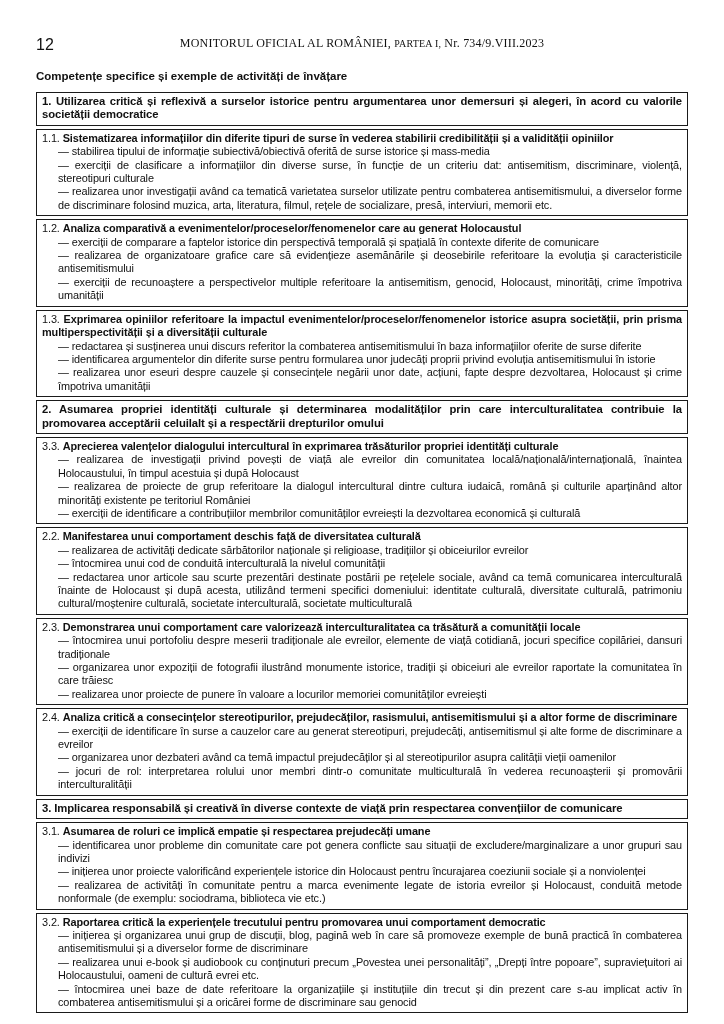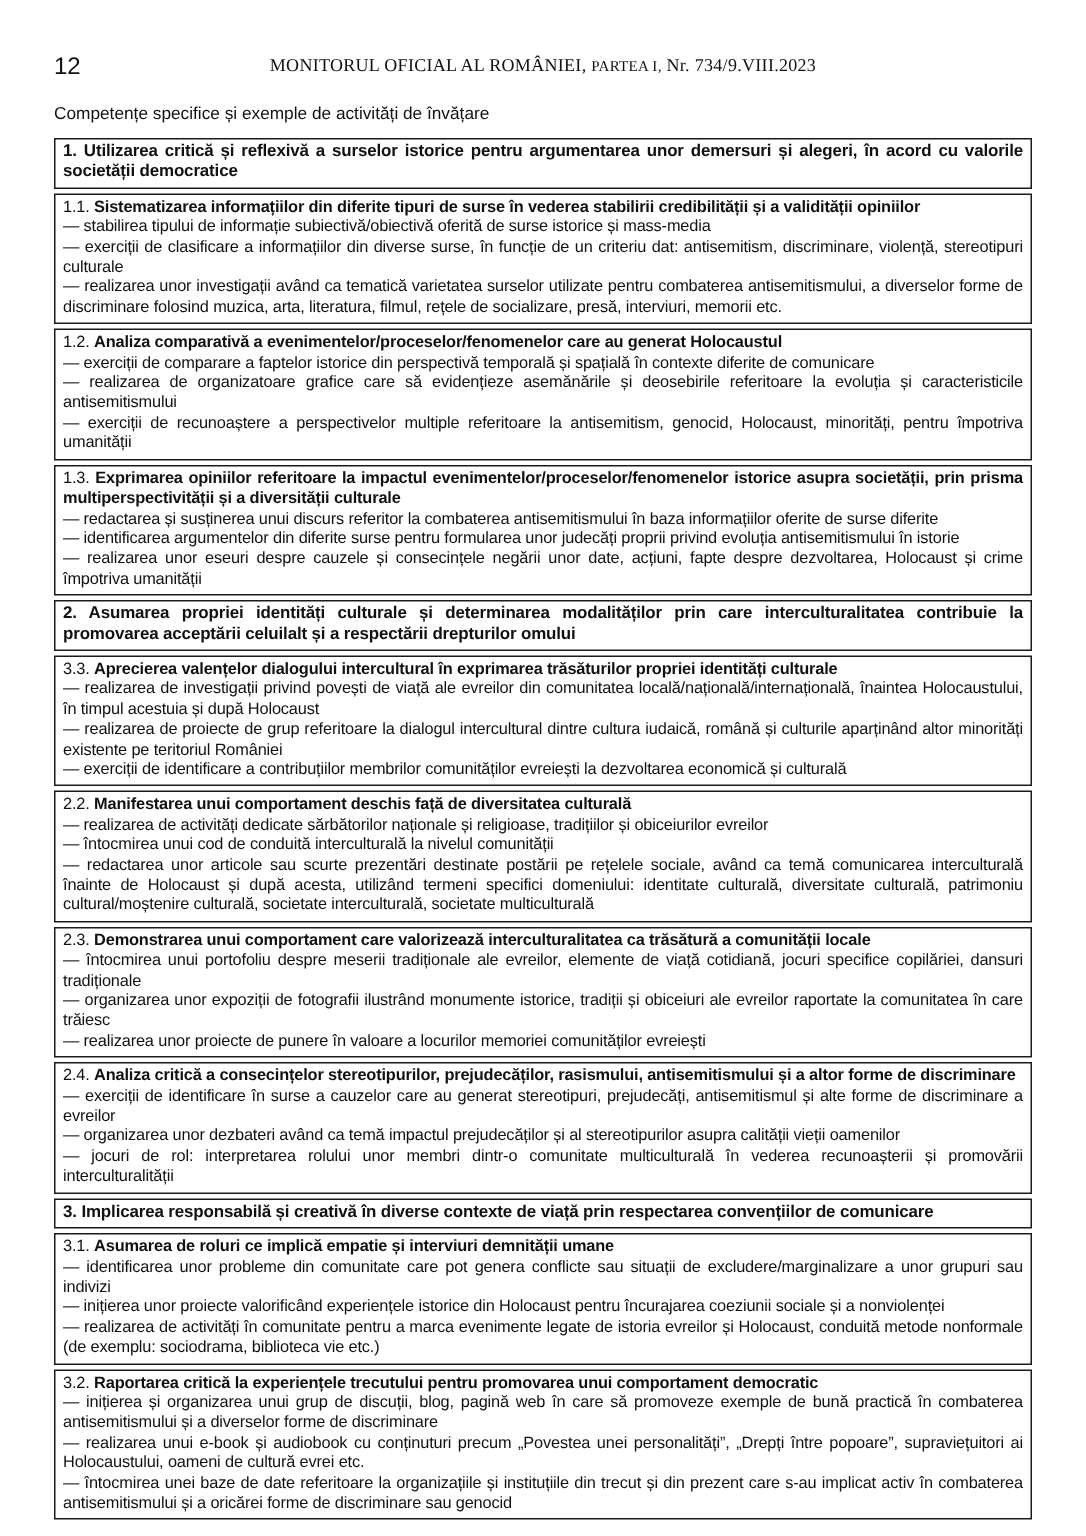--- a/index.html
+++ b/index.html
@@ -33,41 +33,41 @@
     letter-spacing: 0.2px;
     white-space: nowrap;
     font-family: Liberation Serif, serif;
   }
   .header-center .partea {
     font-size: 10px;
   }
   .subtitle {
     margin: 16px 0 0 36px;
     font-size: 11.5px;
-    font-weight: normal;
+    font-weight: bold;
   }
   .ctable {
     margin: 10px 36px 0 36px;
     width: 652px;
     box-sizing: border-box;
   }
   .row {
     border: 1.5px solid #1a1a1a;
     margin-bottom: 3px;
     padding: 2px 5px 3px 5px;
     font-size: 10.9px;
     line-height: 13.4px;
     letter-spacing: -0.1px;
     text-align: justify;
     background: #fff;
   }
   .row .title .tt { font-weight: bold; }
   .row.section { font-weight: bold; }
   .row.section .title { font-size: 11.3px; }
-  .bullet { text-align: justify; }
+  .bullet { text-align: justify; margin-left: 16px; }
 </style>
 </head>
 <body>
 
 <div class="page">
 
   <div class="page-header">
     <span class="page-num">12</span>
     <div class="header-center">
       <span>MONITORUL OFICIAL AL ROMÂNIEI,</span>
@@ -85,21 +85,21 @@
       <div class="row competence">
         <div class="title"><span class="num">1.1. </span> <span class="tt">Sistematizarea informațiilor din diferite tipuri de surse în vederea stabilirii credibilității și a validității opiniilor</span></div>
         <div class="bullet">— stabilirea tipului de informație subiectivă/obiectivă oferită de surse istorice și mass-media</div>
         <div class="bullet">— exerciții de clasificare a informațiilor din diverse surse, în funcție de un criteriu dat: antisemitism, discriminare, violență, stereotipuri culturale</div>
         <div class="bullet">— realizarea unor investigații având ca tematică varietatea surselor utilizate pentru combaterea antisemitismului, a diverselor forme de discriminare folosind muzica, arta, literatura, filmul, rețele de socializare, presă, interviuri, memorii etc.</div>
       </div>
       <div class="row competence">
         <div class="title"><span class="num">1.2. </span> <span class="tt">Analiza comparativă a evenimentelor/proceselor/fenomenelor care au generat Holocaustul</span></div>
         <div class="bullet">— exerciții de comparare a faptelor istorice din perspectivă temporală și spațială în contexte diferite de comunicare</div>
         <div class="bullet">— realizarea de organizatoare grafice care să evidențieze asemănările și deosebirile referitoare la evoluția și caracteristicile antisemitismului</div>
-        <div class="bullet">— exerciții de recunoaștere a perspectivelor multiple referitoare la antisemitism, genocid, Holocaust, minorități, pentru împotriva umanității</div>
+        <div class="bullet">— exerciții de recunoaștere a perspectivelor multiple referitoare la antisemitism, genocid, Holocaust, minorități, crime împotriva umanității</div>
       </div>
       <div class="row competence">
         <div class="title"><span class="num">1.3. </span> <span class="tt">Exprimarea opiniilor referitoare la impactul evenimentelor/proceselor/fenomenelor istorice asupra societății, prin prisma multiperspectivității și a diversității culturale</span></div>
         <div class="bullet">— redactarea și susținerea unui discurs referitor la combaterea antisemitismului în baza informațiilor oferite de surse diferite</div>
         <div class="bullet">— identificarea argumentelor din diferite surse pentru formularea unor judecăți proprii privind evoluția antisemitismului în istorie</div>
         <div class="bullet">— realizarea unor eseuri despre cauzele și consecințele negării unor date, acțiuni, fapte despre dezvoltarea, Holocaust și crime împotriva umanității</div>
       </div>
       <div class="row section">
         <div class="title"><span class="num">2. </span> <span class="tt">Asumarea propriei identități culturale și determinarea modalităților prin care interculturalitatea contribuie la promovarea acceptării celuilalt și a respectării drepturilor omului</span></div>
       </div>
@@ -124,21 +124,21 @@
       <div class="row competence">
         <div class="title"><span class="num">2.4. </span> <span class="tt">Analiza critică a consecințelor stereotipurilor, prejudecăților, rasismului, antisemitismului și a altor forme de discriminare</span></div>
         <div class="bullet">— exerciții de identificare în surse a cauzelor care au generat stereotipuri, prejudecăți, antisemitismul și alte forme de discriminare a evreilor</div>
         <div class="bullet">— organizarea unor dezbateri având ca temă impactul prejudecăților și al stereotipurilor asupra calității vieții oamenilor</div>
         <div class="bullet">— jocuri de rol: interpretarea rolului unor membri dintr-o comunitate multiculturală în vederea recunoașterii și promovării interculturalității</div>
       </div>
       <div class="row section">
         <div class="title"><span class="num">3. </span> <span class="tt">Implicarea responsabilă și creativă în diverse contexte de viață prin respectarea convențiilor de comunicare</span></div>
       </div>
       <div class="row competence">
-        <div class="title"><span class="num">3.1. </span> <span class="tt">Asumarea de roluri ce implică empatie și interviuri demnității umane</span></div>
+        <div class="title"><span class="num">3.1. </span> <span class="tt">Asumarea de roluri ce implică empatie și respectarea prejudecăți umane</span></div>
         <div class="bullet">— identificarea unor probleme din comunitate care pot genera conflicte sau situații de excludere/marginalizare a unor grupuri sau indivizi</div>
         <div class="bullet">— inițierea unor proiecte valorificând experiențele istorice din Holocaust pentru încurajarea coeziunii sociale și a nonviolenței</div>
         <div class="bullet">— realizarea de activități în comunitate pentru a marca evenimente legate de istoria evreilor și Holocaust, conduită metode nonformale (de exemplu: sociodrama, biblioteca vie etc.)</div>
       </div>
       <div class="row competence">
         <div class="title"><span class="num">3.2. </span> <span class="tt">Raportarea critică la experiențele trecutului pentru promovarea unui comportament democratic</span></div>
         <div class="bullet">— inițierea și organizarea unui grup de discuții, blog, pagină web în care să promoveze exemple de bună practică în combaterea antisemitismului și a diverselor forme de discriminare</div>
         <div class="bullet">— realizarea unui e-book și audiobook cu conținuturi precum „Povestea unei personalități”, „Drepți între popoare”, supraviețuitori ai Holocaustului, oameni de cultură evrei etc.</div>
         <div class="bullet">— întocmirea unei baze de date referitoare la organizațiile și instituțiile din trecut și din prezent care s-au implicat activ în combaterea antisemitismului și a oricărei forme de discriminare sau genocid</div>
       </div>

